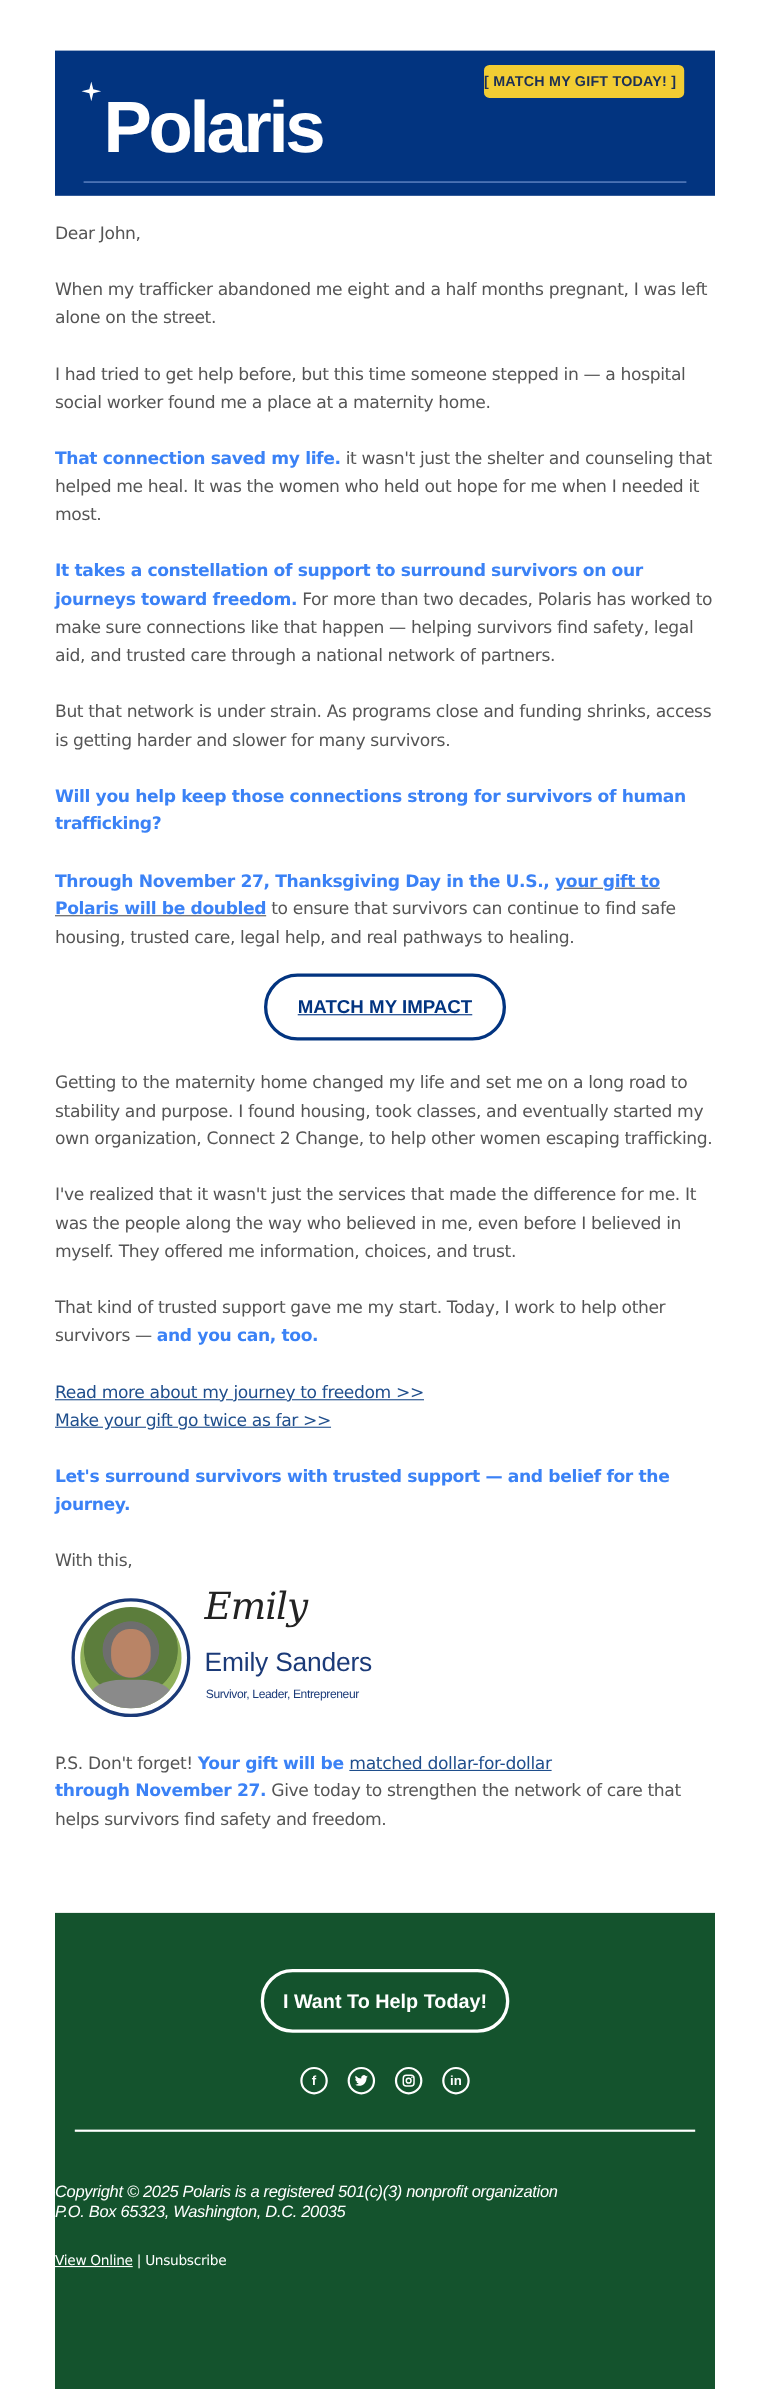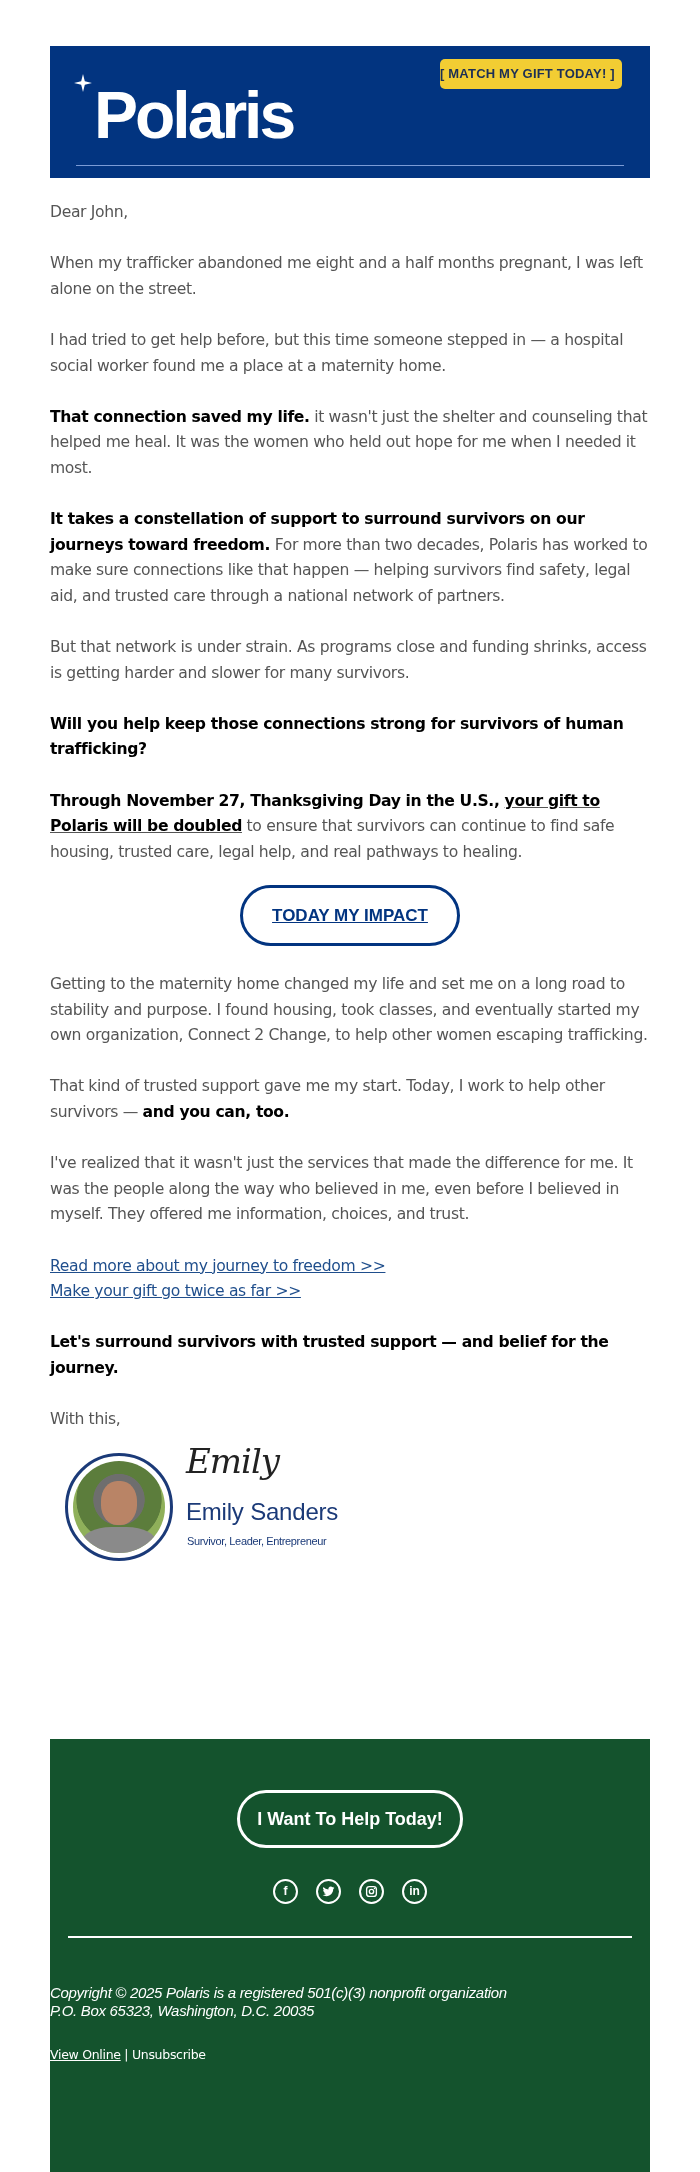--- a/index.html
+++ b/index.html
@@ -57,21 +57,21 @@
     position: absolute;
     left: 50px; top: 200px;
     width: 600px;
     font-size: 15.6px;
     line-height: 25.6px;
     color: #555555;
     font-family: "DejaVu Sans", sans-serif;
     letter-spacing: -0.35px;
   }
   .content p { margin-bottom: 25.6px; }
-  .content b { color: #000000; font-weight: bold; }
+  .content b { color: #3b82f6; font-weight: bold; }
   .content a { color: #555555; text-decoration: underline; }
   .content a.blue { color: #1f4e8c; }
   .cta-wrap { height: 61px; margin: -6px 0 26px 0; position: relative; }
   .cta {
     position: absolute;
     left: 190px; top: 0;
     width: 220px; height: 61px;
     border: 3px solid #023480;
     border-radius: 32px;
     background: #ffffff;
@@ -224,45 +224,49 @@
   <p>Dear John,</p>
   <p>When my trafficker abandoned me eight and a half months pregnant, I was left alone on the street.</p>
   <p>I had tried to get help before, but this time someone stepped in — a hospital social worker found me a place at a maternity home.</p>
   <p><b>That connection saved my life.</b><span> it wasn't just the shelter and counseling that helped me heal. It was the women who held out hope for me when I needed it most.</span></p>
   <p><b>It takes a constellation of support to surround survivors on our journeys toward freedom.</b><span> For more than two decades, Polaris has worked to make sure connections like that happen — helping survivors find safety, legal aid, and trusted care through a national network of partners.</span></p>
   <p>But that network is under strain. As programs close and funding shrinks, access is getting harder and slower for many survivors.</p>
   <p><b>Will you help keep those connections strong for survivors of human trafficking?</b></p>
   <p><b>Through November 27, Thanksgiving Day in the U.S., </b><a href="#"><b>your gift to Polaris will be doubled</b></a><span> to ensure that survivors can continue to find safe housing, trusted care, legal help, and real pathways to healing.</span></p>
 
   <div class="cta-wrap">
-    <div class="cta">TODAY MY IMPACT</div>
+    <div class="cta">MATCH MY IMPACT</div>
   </div>
 
   <p>Getting to the maternity home changed my life and set me on a long road to stability and purpose. I found housing, took classes, and eventually started my own organization, Connect 2 Change, to help other women escaping trafficking.</p>
+  <p>I've realized that it wasn't just the services that made the difference for me. It was the people along the way who believed in me, even before I believed in myself. They offered me information, choices, and trust.</p>
   <p><span>That kind of trusted support gave me my start. Today, I work to help other survivors — </span><b>and you can, too.</b></p>
-  <p>I've realized that it wasn't just the services that made the difference for me. It was the people along the way who believed in me, even before I believed in myself. They offered me information, choices, and trust.</p>
   <p>
     <a href="#" class="blue">Read more about my journey to freedom &gt;&gt;</a><br>
     <a href="#" class="blue">Make your gift go twice as far &gt;&gt;</a>
   </p>
   <p><b>Let's surround survivors with trusted support — and belief for the journey.</b></p>
   <p style="margin-bottom:8px">With this,</p>
 
   <div class="sig">
     <div class="avatar-ring">
       <div class="avatar">
         <div class="shoulders"></div>
         <div class="face"></div>
       </div>
     </div>
     <div class="sig-script">Emily</div>
     <div class="sig-name">Emily Sanders</div>
     <div class="sig-title">Survivor, Leader, Entrepreneur</div>
   </div>
 
+  <p>
+    <span>P.S. Don't forget! </span><b>Your gift will be </b><a href="#" class="blue">matched dollar-for-dollar</a><br>
+    <b>through November 27.</b><span> Give today to strengthen the network of care that helps survivors find safety and freedom.</span>
+  </p>
 </div>
 
 <div class="footer">
   <div class="help-btn">I Want To Help Today!</div>
   <div class="socials">
     <span class="soc">f</span>
     <span class="soc"><svg viewBox="0 0 24 24">
           <path fill="#fff" d="M23 5c-.8.4-1.7.6-2.6.7.9-.6 1.6-1.4 2-2.5-.9.5-1.9.9-2.9 1.1A4.5 4.5 0 0 0 11.8 8.4 12.8 12.8 0 0 1 2.5 3.7a4.5 4.5 0 0 0 1.4 6 4.4 4.4 0 0 1-2-.6v.1c0 2.2 1.5 4 3.6 4.4a4.6 4.6 0 0 1-2 .1 4.5 4.5 0 0 0 4.2 3.1A9 9 0 0 1 1 18.6 12.8 12.8 0 0 0 7.9 20.6c8.3 0 12.8-6.9 12.8-12.8v-.6c.9-.6 1.6-1.4 2.3-2.2z"></path>
         </svg></span>
     <span class="soc"><svg viewBox="0 0 24 24">

